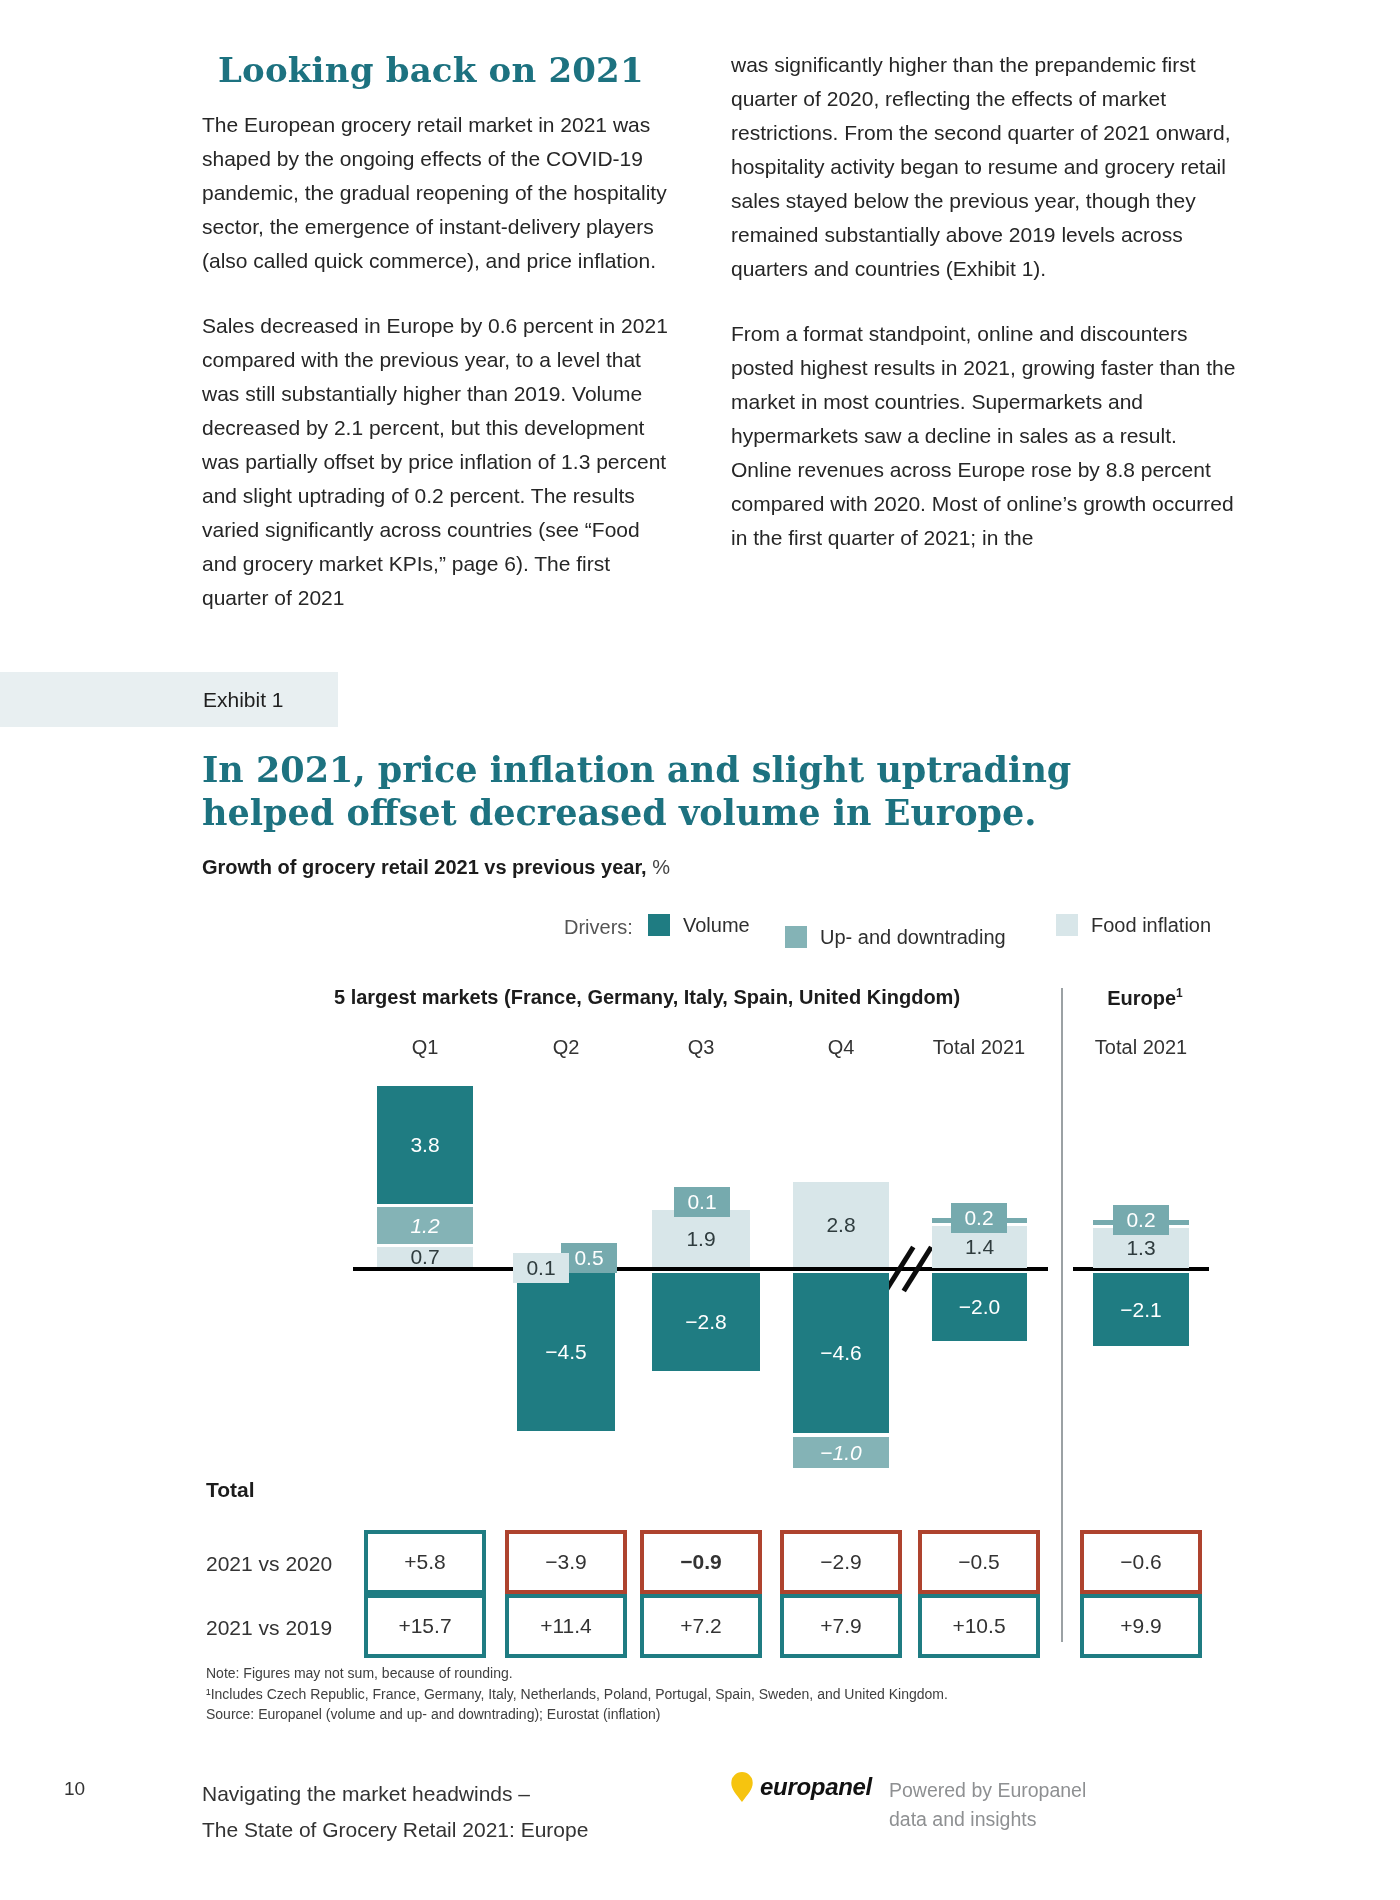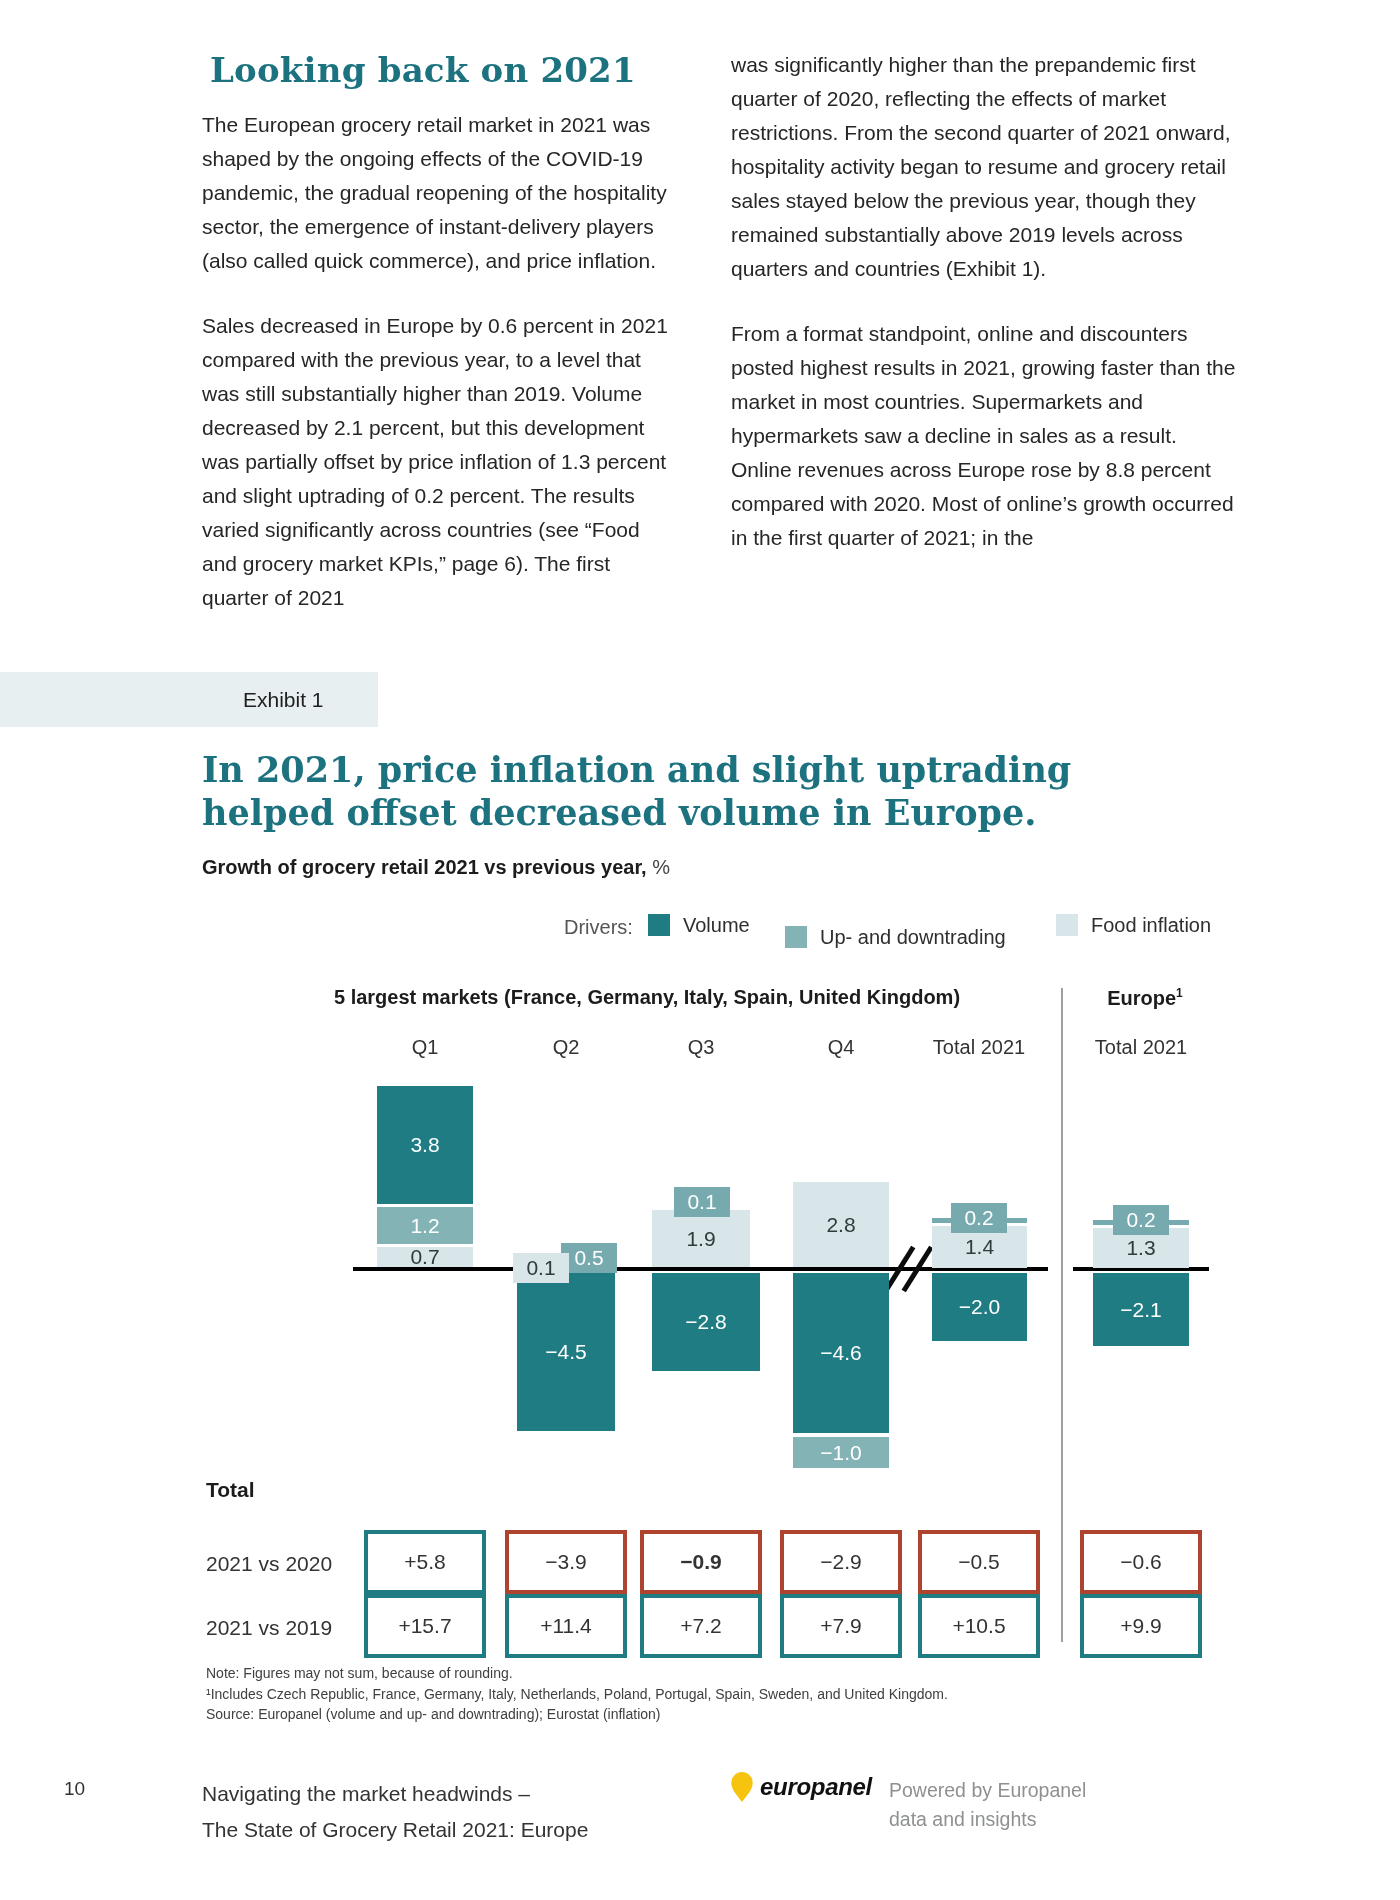--- a/index.html
+++ b/index.html
@@ -2,26 +2,26 @@
 <html><head>
 <meta charset="utf-8">
 <style>
   html,body{margin:0;padding:0;background:#fff;}
   .page{position:relative;width:1400px;height:1900px;background:#ffffff;
         font-family:"Liberation Sans",sans-serif;color:#2a2a2a;overflow:hidden;}
 
   
   .col{position:absolute;}
   .article-heading{font-family:"DejaVu Serif","Liberation Serif",serif;font-weight:700;
-        color:#1d7280;font-size:34px;line-height:40px;margin:0 0 18px 8px;letter-spacing:.2px;}
+        color:#1d7280;font-size:34px;line-height:40px;margin:0 0 18px 16px;letter-spacing:.2px;}
   .col p{font-size:21px;line-height:34px;margin:0;color:#262626;}
   .col p + p{margin-top:31px;}
 
   
-  .exhibit-band{position:absolute;left:0;top:672px;width:338px;height:55px;background:#e8eff1;padding-left:40px;}
+  .exhibit-band{position:absolute;left:0;top:672px;width:338px;height:55px;background:#e8eff1;}
   .exhibit-band span{display:block;padding-left:203px;line-height:55px;font-size:21px;color:#1f1f1f;}
   .chart-title{position:absolute;left:202px;top:748px;width:1000px;margin:0;
         font-family:"DejaVu Serif","Liberation Serif",serif;font-weight:700;
         color:#1d7280;font-size:35px;line-height:43px;}
   .chart-subtitle{position:absolute;left:202px;top:856px;font-size:20px;color:#1c1c1c;}
   .chart-subtitle .b{font-weight:700;}
   .chart-subtitle .u{font-weight:400;color:#444;}
 
   
   .legend-prefix{position:absolute;left:564px;top:916px;font-size:20px;color:#555;}
@@ -34,21 +34,21 @@
 
   
   .sec-header{position:absolute;top:986px;font-size:20px;font-weight:700;color:#1c1c1c;text-align:center;}
   .sec-header sup{font-size:60%;}
   .clabel{position:absolute;top:1036px;width:140px;text-align:center;font-size:20px;color:#333;}
   .axis{position:absolute;top:1267px;height:4px;background:#000;}
   .divider{position:absolute;left:1061px;top:988px;width:2px;height:654px;background:#9ba1a4;}
   .brk{position:absolute;top:1243px;width:5px;height:52px;background:#0c0c0c;transform:rotate(32deg);}
   .seg{position:absolute;display:flex;align-items:center;justify-content:center;font-size:21px;}
   .seg.dark{background:#1f7c82;color:#fff;}
-  .seg.mid{background:#84b3b6;color:#fff;}
+  .seg.mid{background:#84b3b6;color:#fff;font-style:italic;}
   .seg.light{background:#d8e6e9;color:#2f3c3e;}
   .lbox{position:absolute;width:56px;height:30px;display:flex;align-items:center;justify-content:center;
         font-size:21px;z-index:3;}
   .lbox.mid{background:#76aaae;color:#fff;}
   .lbox.light{background:#d8e6e9;color:#2f3c3e;z-index:4;}
   .sliver{position:absolute;height:5px;background:#76aaae;}
 
   
   .totals-heading{position:absolute;left:206px;top:1478px;font-size:21px;font-weight:700;color:#1c1c1c;}
   .trow-label{position:absolute;left:206px;font-size:21px;color:#333;}

